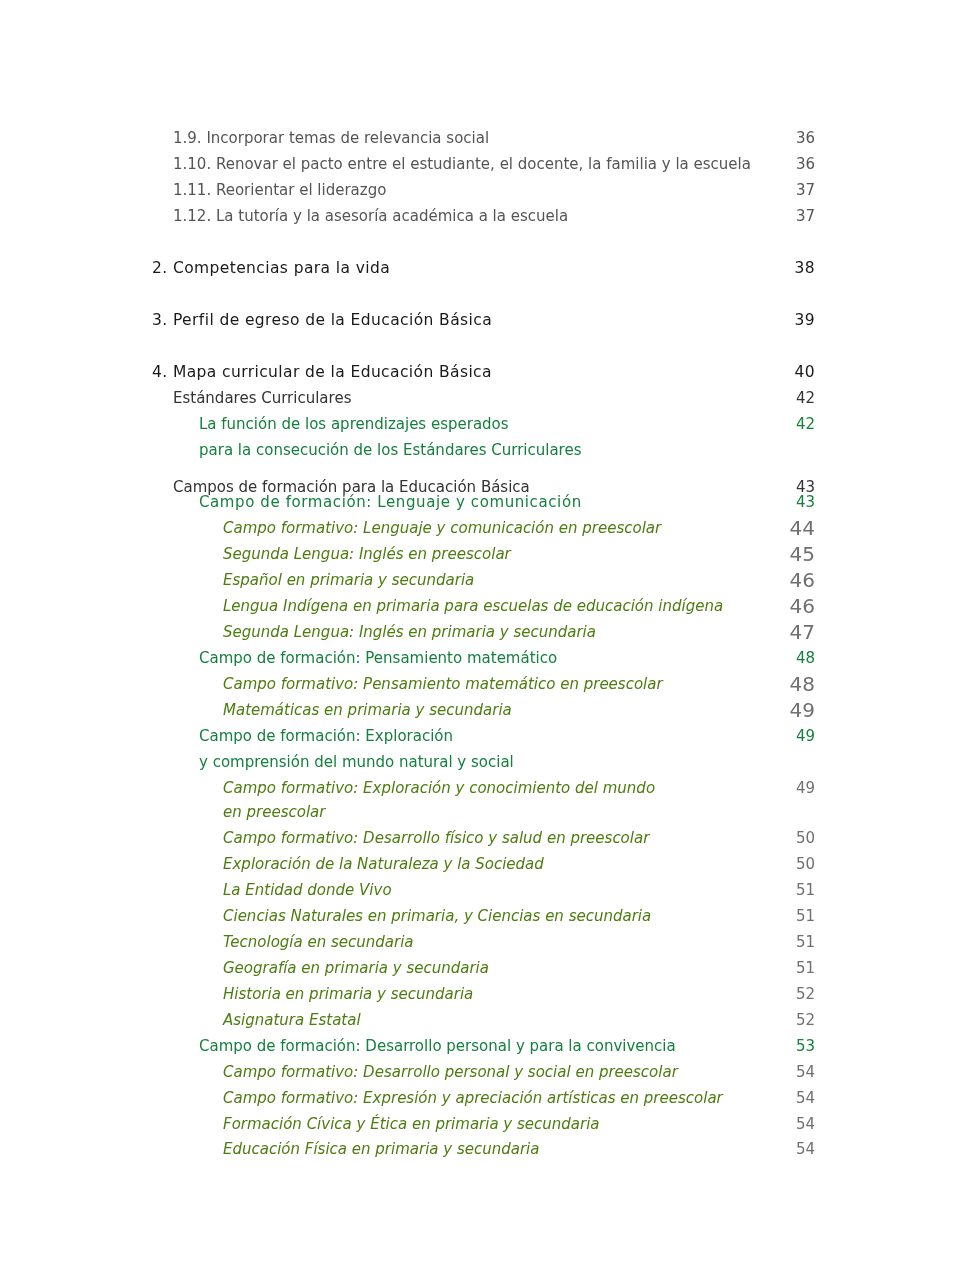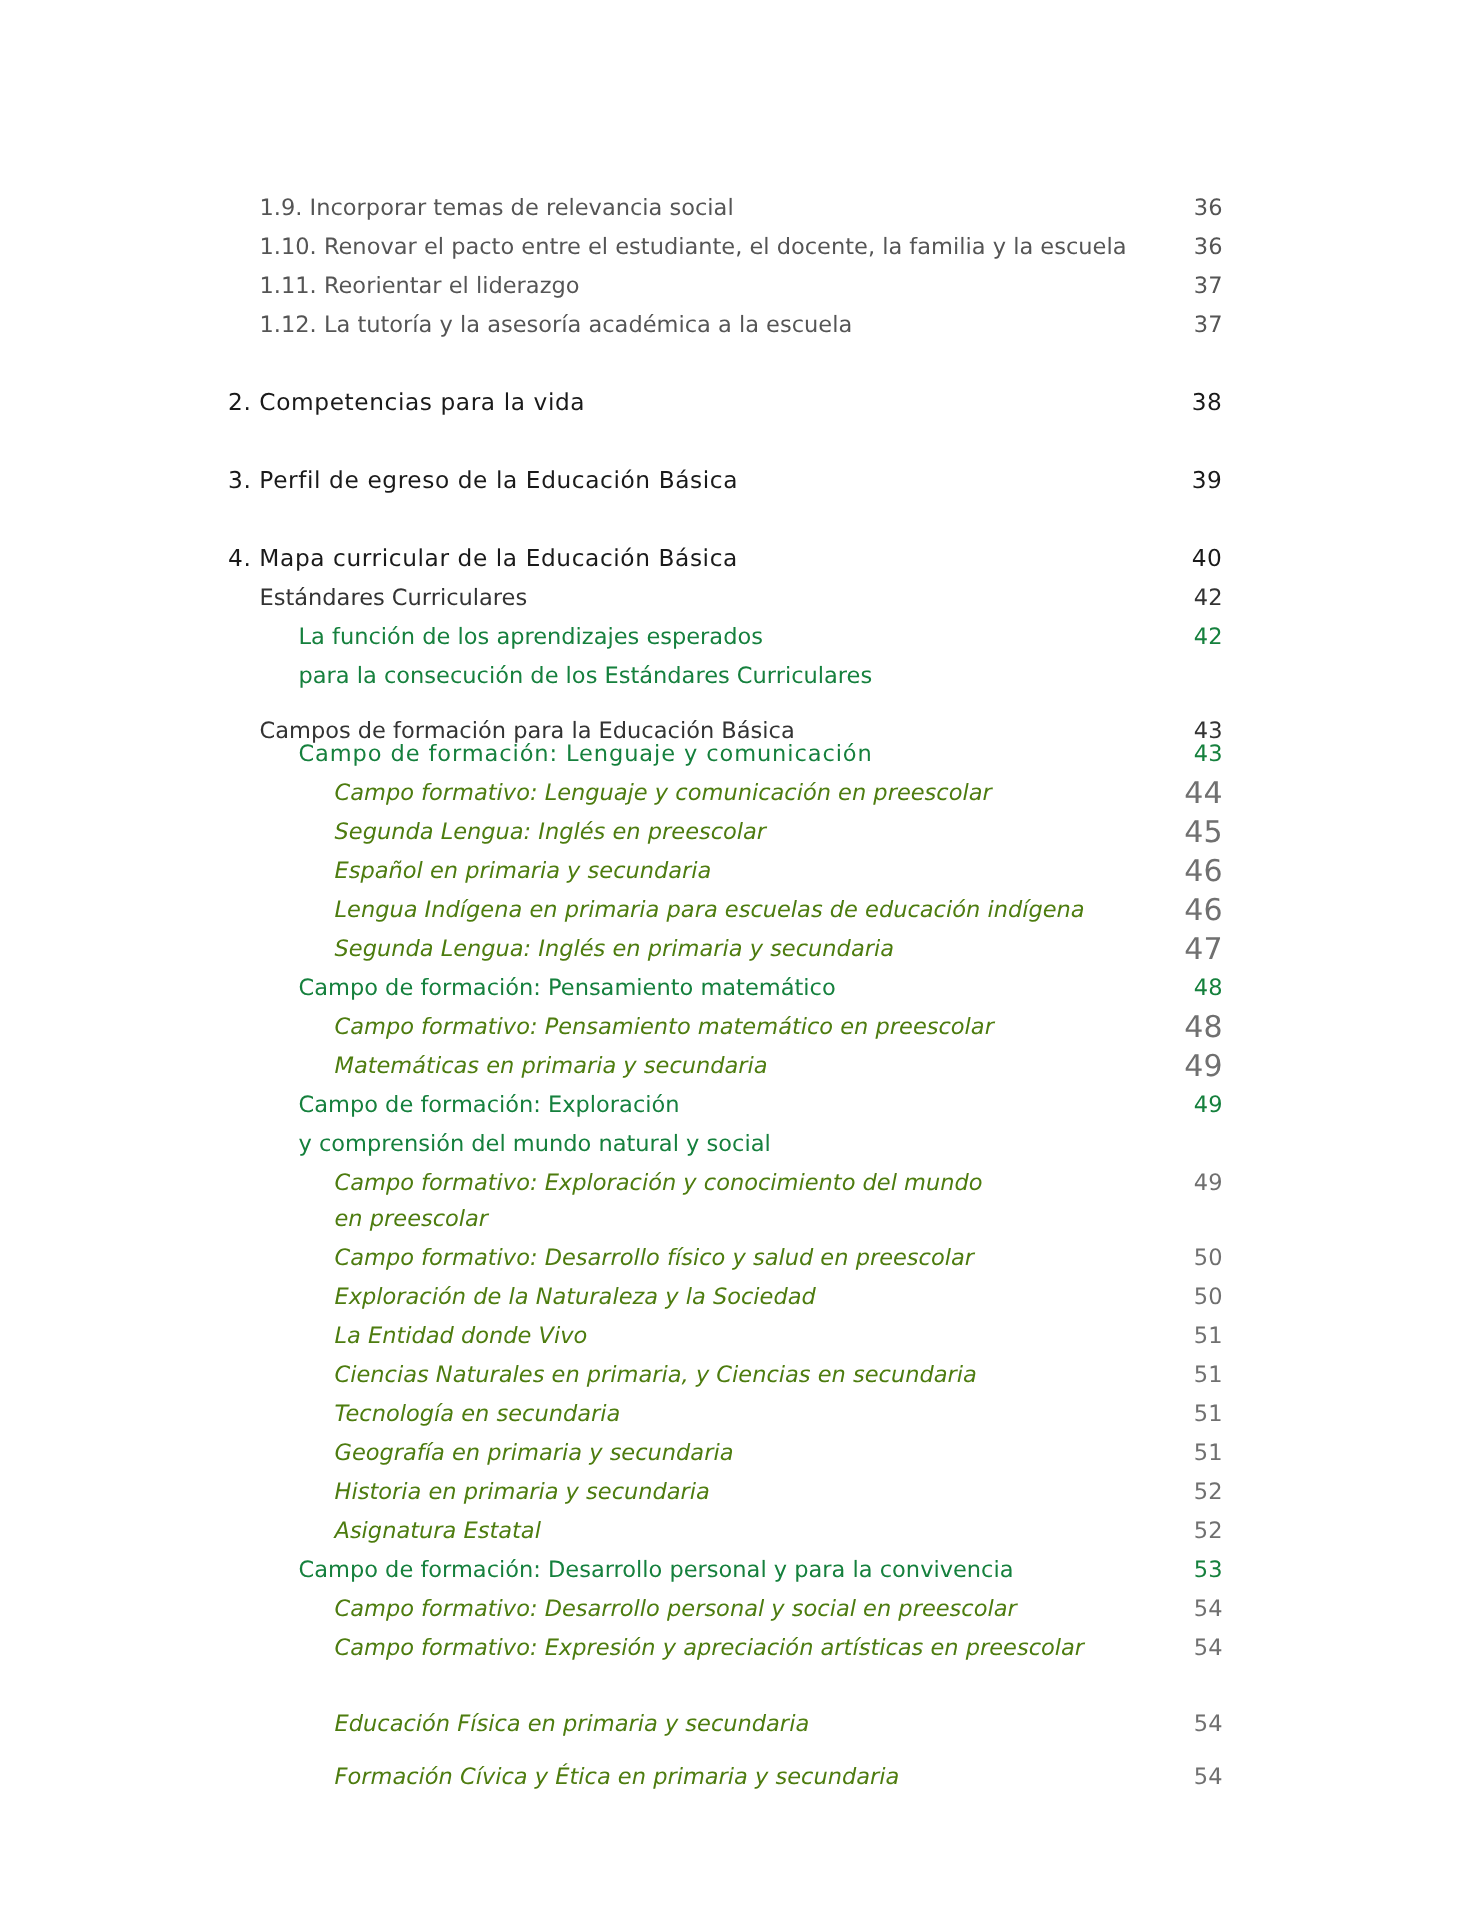--- a/index.html
+++ b/index.html
@@ -193,21 +193,21 @@
     <span class="page">53</span>
   </div>
   <div class="entry lvl-4 big" style="top:1059px">
     <span class="label">Campo formativo: Desarrollo personal y social en preescolar</span>
     <span class="page">54</span>
   </div>
   <div class="entry lvl-4 big" style="top:1085px">
     <span class="label">Campo formativo: Expresión y apreciación artísticas en preescolar</span>
     <span class="page">54</span>
   </div>
-  <div class="entry lvl-4 big" style="top:1171px">
+  <div class="entry lvl-4 big" style="top:1111px">
     <span class="label">Formación Cívica y Ética en primaria y secundaria</span>
     <span class="page">54</span>
   </div>
   <div class="entry lvl-4 big" style="top:1136px">
     <span class="label">Educación Física en primaria y secundaria</span>
     <span class="page">54</span>
   </div>
 </div>
 
 </body></html>

